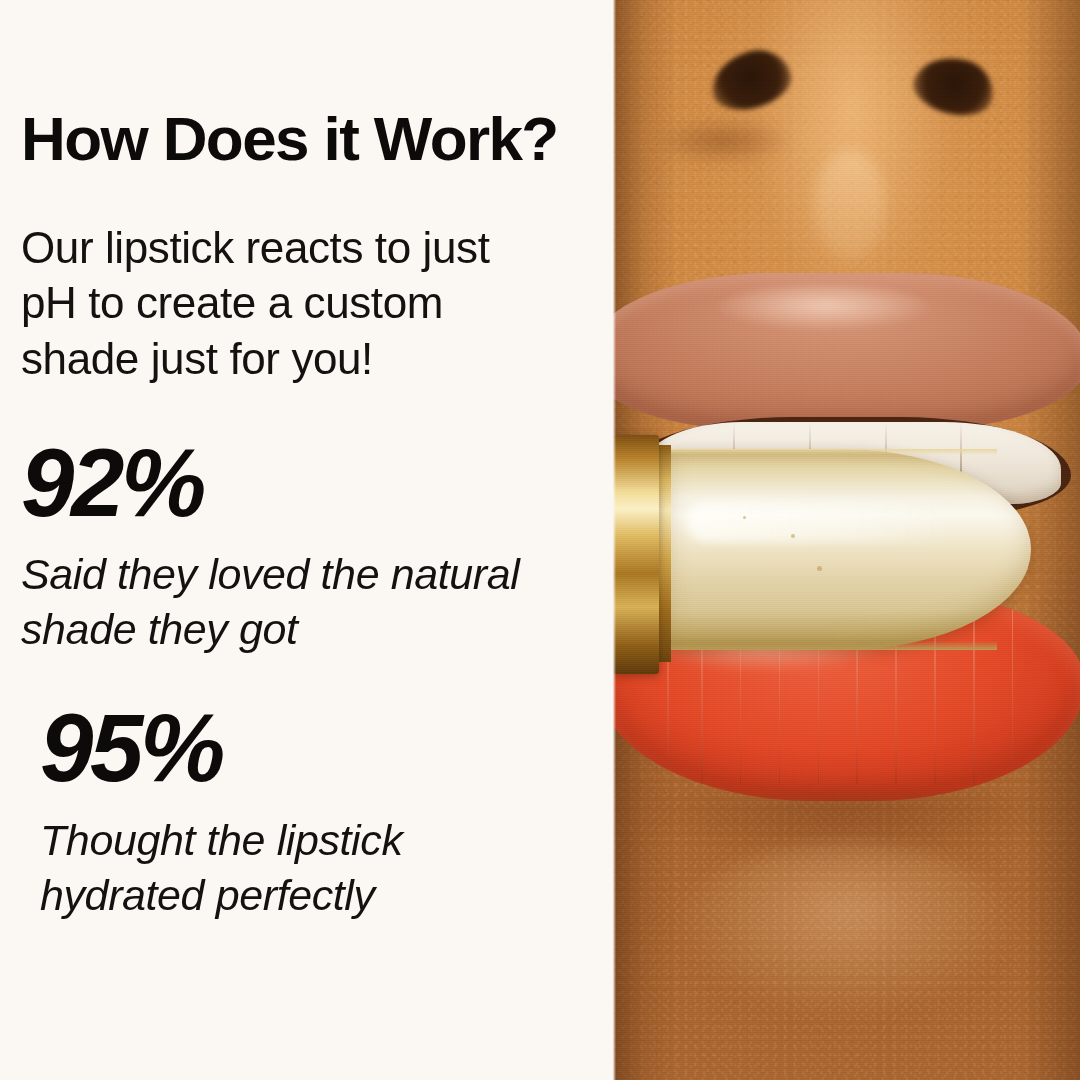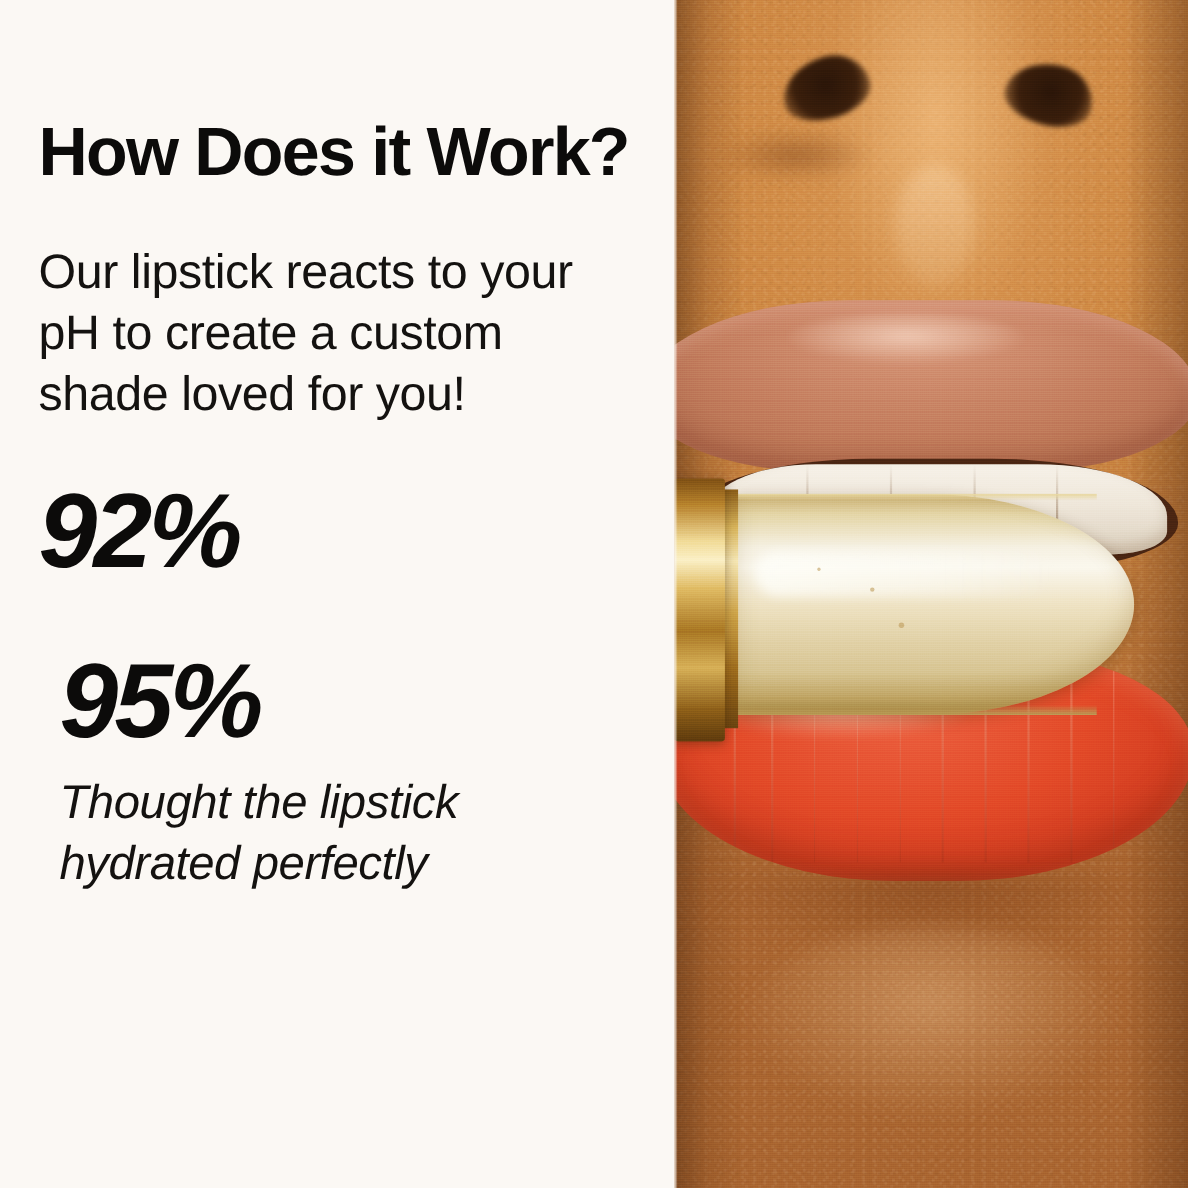--- a/index.html
+++ b/index.html
@@ -12,21 +12,21 @@
     position:relative;
     width:1080px; height:1080px;
     display:flex;
     background:#FBF8F4;
   }
 
   
   .copy-panel {
     width:613px; height:1080px;
     background:#FBF8F4;
-    padding:108px 40px 0 35px;
+    padding:108px 40px 0 21px;
     display:flex; flex-direction:column;
     position:relative; z-index:3;
   }
   .headline {
     font-size:62px;
     font-weight:800;
     letter-spacing:-1.6px;
     color:#0C0B0A;
     line-height:1.0;
     margin-bottom:50px;
@@ -269,24 +269,25 @@
 </style>
 </head>
 <body>
 
 <div class="ad-card">
 
   <section class="copy-panel">
 
     <h1 class="headline">How Does it Work?</h1>
 
-    <p class="intro">Our lipstick reacts to your pH to create a custom shade loved for you!</p>
+    <p class="intro">Our lipstick reacts to just pH to create a custom shade just for you!</p>
 
     <div class="stat-block">
       <div class="stat-value">92%</div>
+      <div class="stat-caption">Said they loved the natural shade they got</div>
     </div>
 
     <div class="stat-block">
       <div class="stat-value">95%</div>
       <div class="stat-caption">Thought the lipstick hydrated perfectly</div>
     </div>
 
   </section>
 
   <section class="photo-panel">

